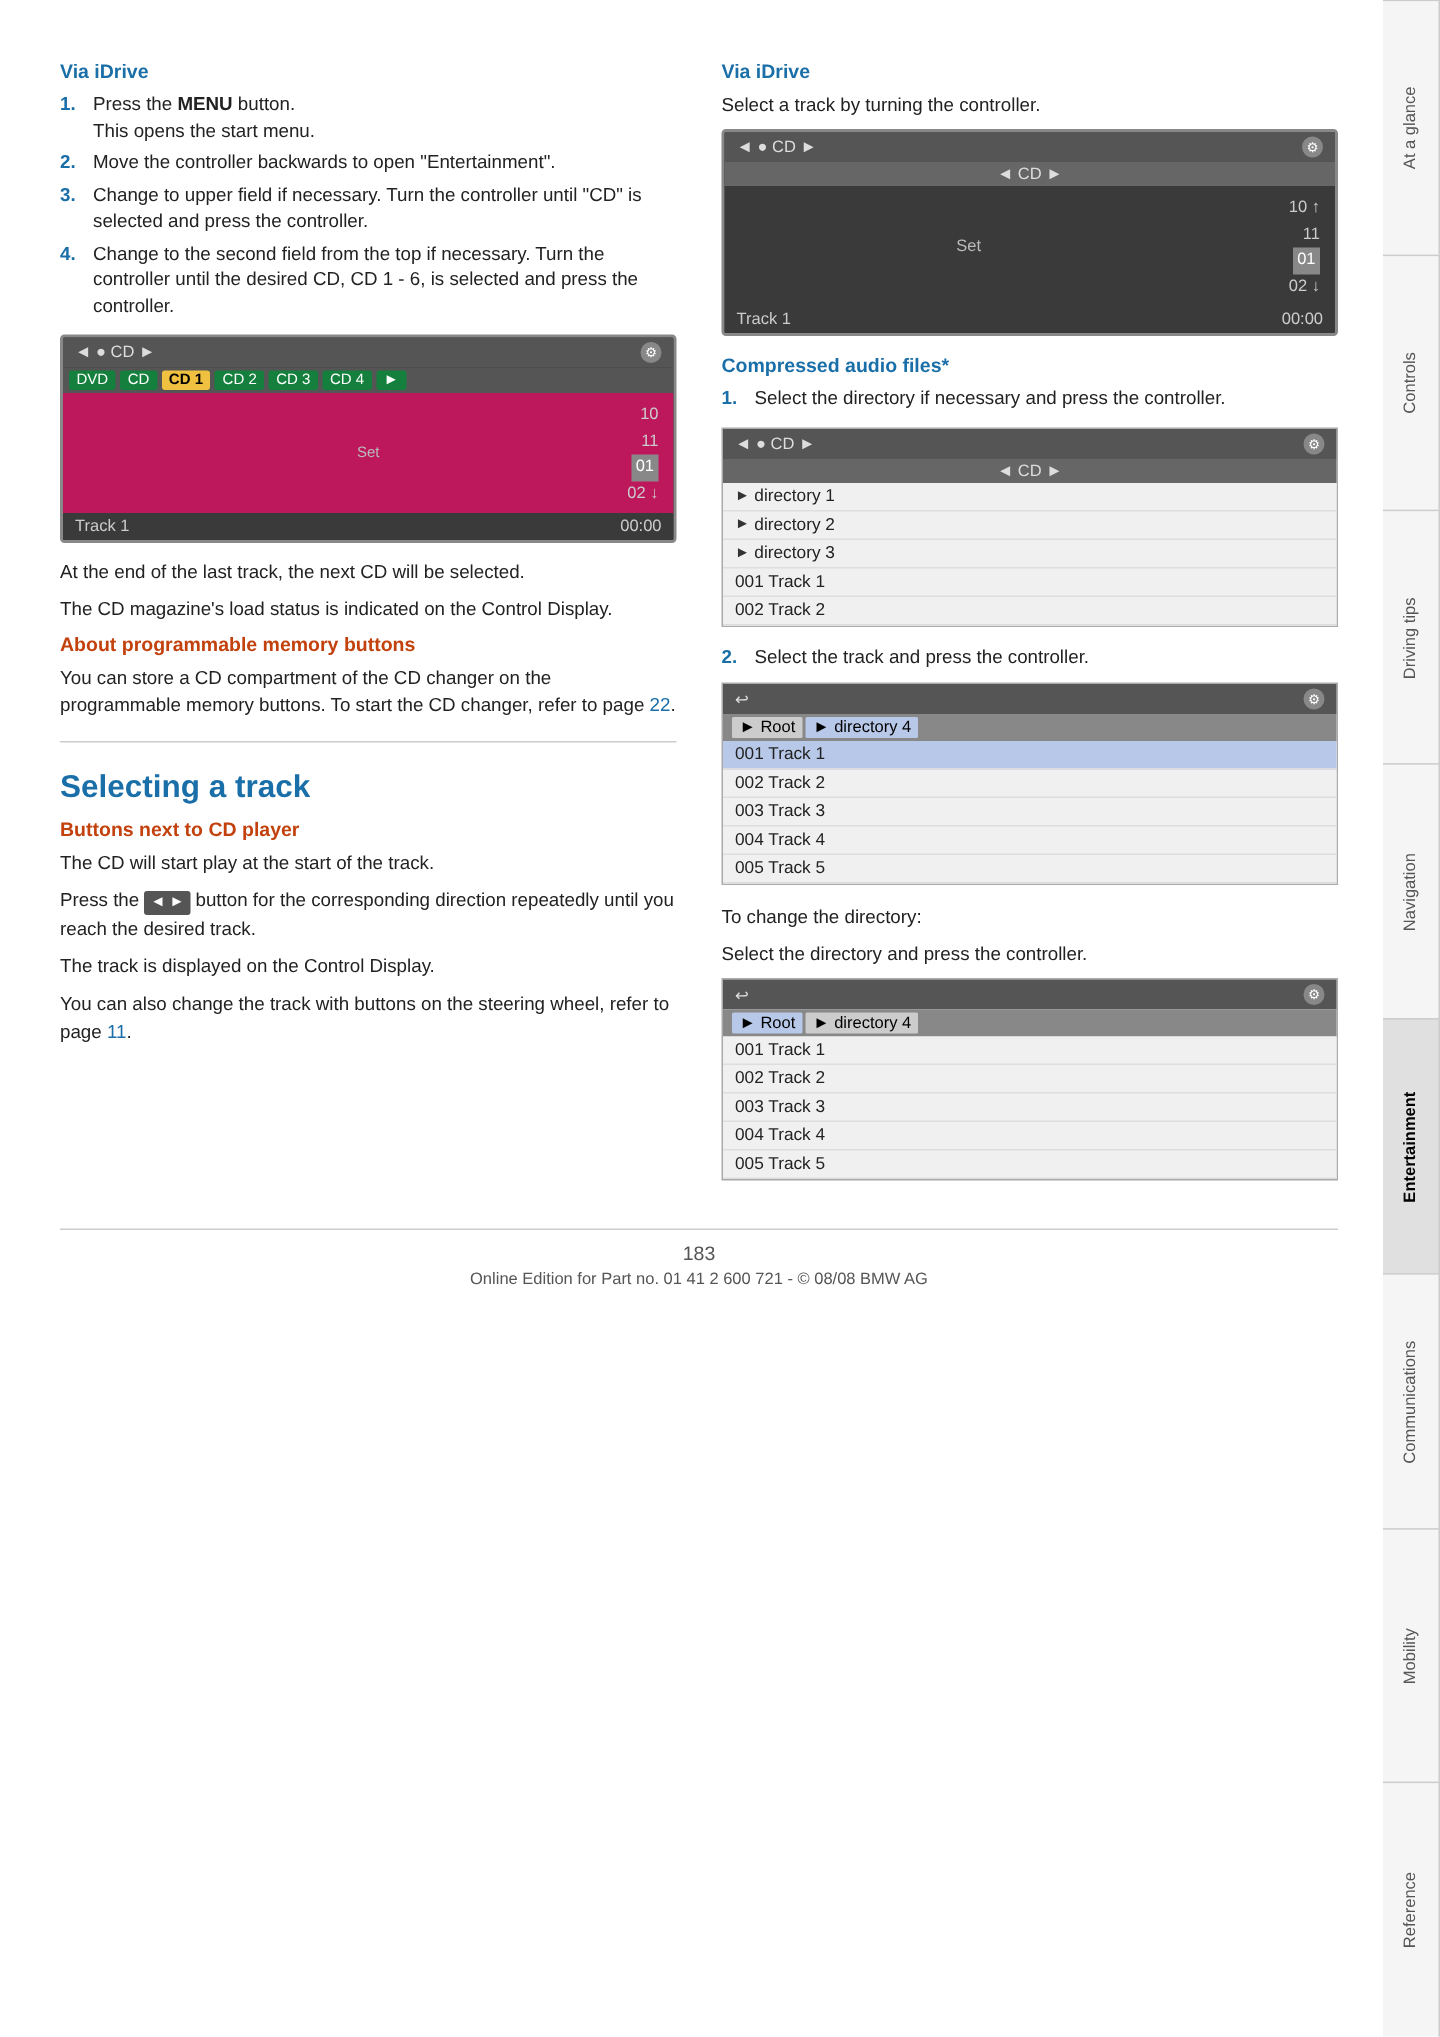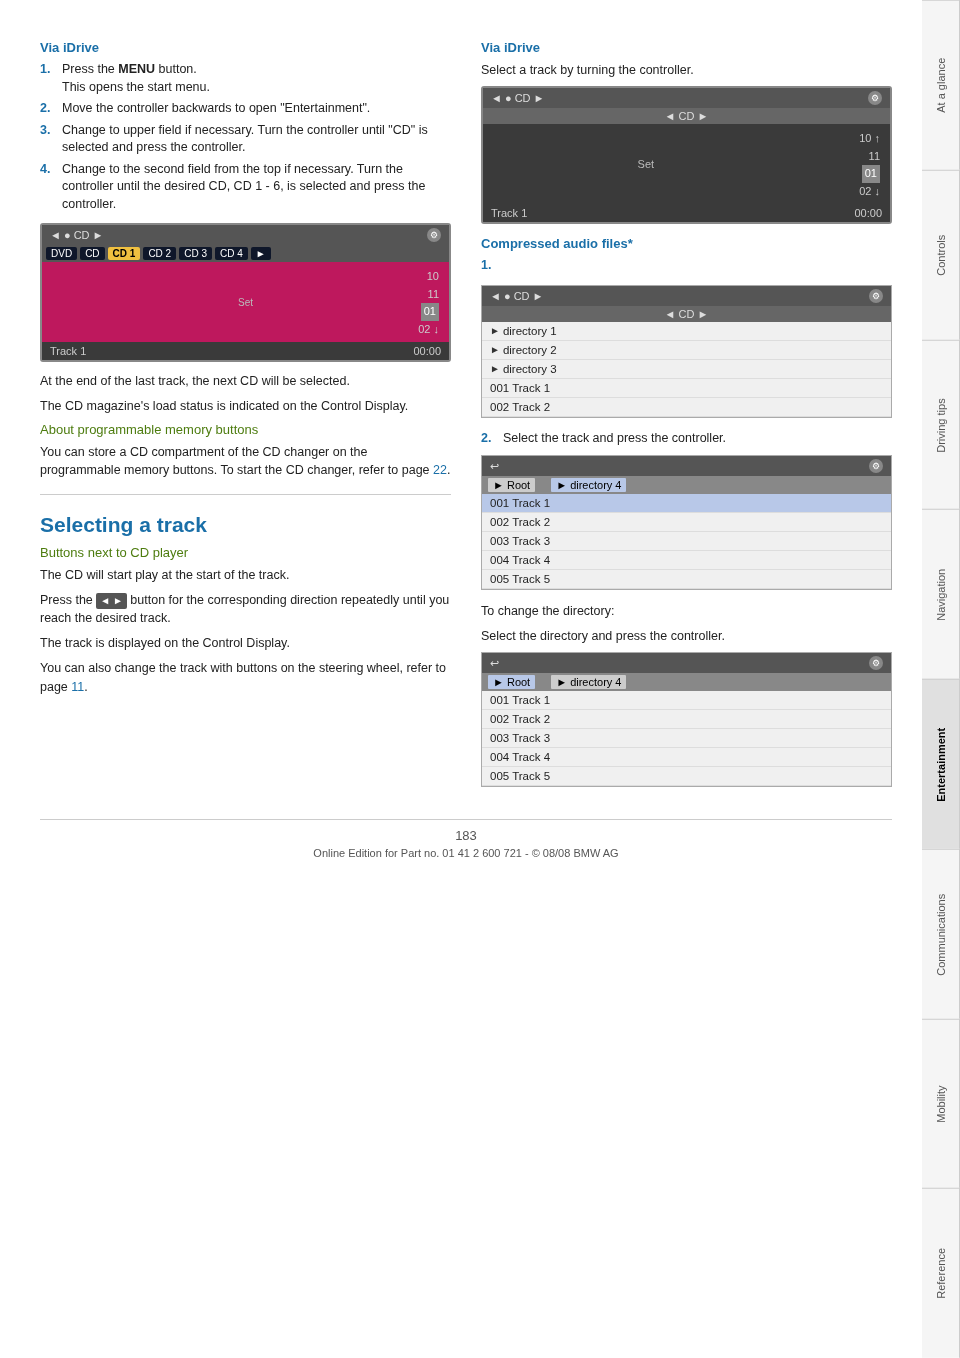--- a/index.html
+++ b/index.html
@@ -64,23 +64,23 @@
     }
 
     
     .section-title-blue {
       color: #1a6fa8;
       font-size: 13px;
       font-weight: bold;
       margin-bottom: 6px;
     }
     .section-title-orange {
-      color: #4d7c0f;
+      color: #c2410c;
       font-size: 13px;
-      font-weight: normal;
+      font-weight: bold;
       margin-bottom: 6px;
     }
 
     
     .num-list {
       list-style: none;
       margin-bottom: 10px;
     }
     .num-list li {
       display: flex;
@@ -122,21 +122,21 @@
     }
     .cd-tabs {
       background: #555;
       display: flex;
       align-items: center;
       padding: 2px 4px;
       gap: 3px;
       font-size: 10px;
     }
     .cd-tab {
-      background: #0f172a;
+      background: #15803d;
       color: #fff;
       padding: 1px 5px;
       font-size: 10px;
       border-radius: 2px;
     }
     .cd-tab.active-tab {
       background: #f0c040;
       color: #000;
       font-weight: bold;
     }
@@ -205,21 +205,21 @@
       display: flex;
       align-items: center;
       justify-content: space-between;
       padding: 3px 8px;
       color: #ddd;
       font-size: 11px;
     }
     .path-breadcrumb {
       background: #888;
       display: flex;
-      gap: 16px;
+      gap: 2px;
       padding: 2px 6px;
       align-items: center;
       font-size: 11px;
     }
     .path-crumb {
       background: #ccc;
       color: #000;
       padding: 1px 5px;
       border-radius: 1px;
       font-size: 11px;
@@ -410,20 +410,21 @@
         <div class="cd-footer">
           <span>Track 1</span>
           <span>00:00</span>
         </div>
       </div>
 
       <div class="section-title-blue">Compressed audio files*</div>
       <ol class="num-list">
         <li>
           <span class="num">1.</span>
+          <span>Select the directory if necessary and press the controller.</span>
         </li>
       </ol>
 
       <div class="dir-display">
         <div class="dir-display-header">
           <span>◄ ● CD ►</span>
           <span class="settings-icon">⚙</span>
         </div>
         <div class="dir-display-sub">◄ CD ►</div>
         <div class="dir-display-body">

